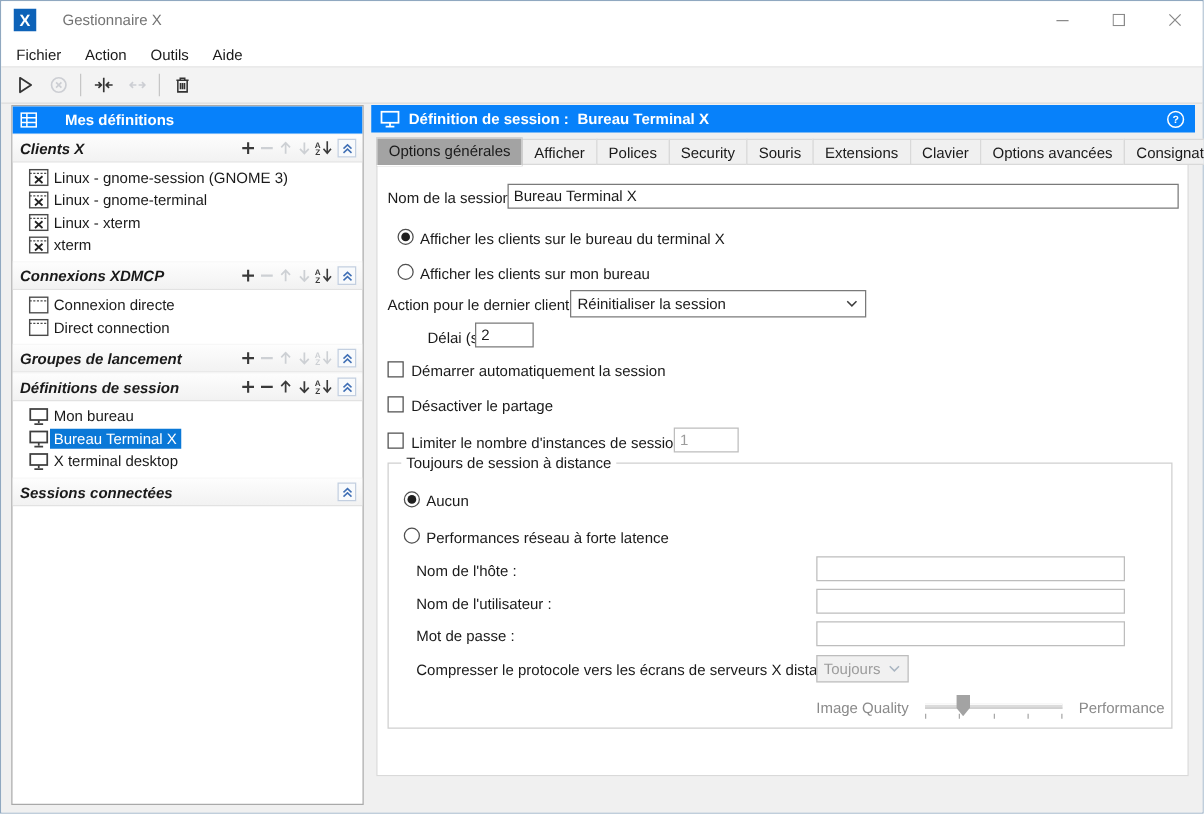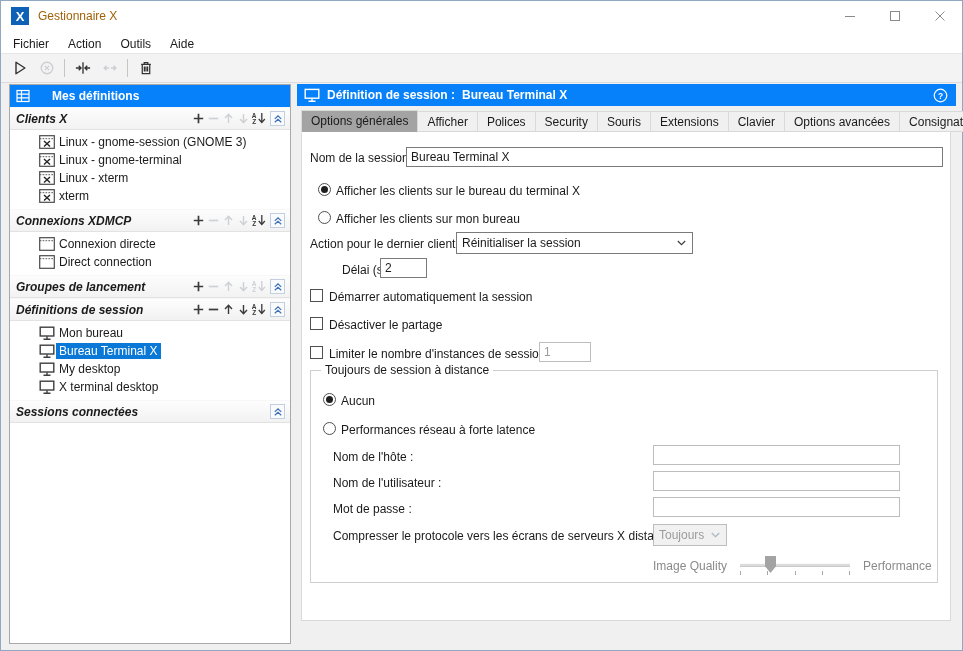--- a/index.html
+++ b/index.html
@@ -11,21 +11,21 @@
     --dis:#9c9c9c;
   }
   *{box-sizing:border-box;}
   html,body{margin:0;padding:0;}
   body{width:963px;height:651px;font-family:"Liberation Sans",sans-serif;font-size:12px;color:var(--txt);background:#fff;overflow:hidden;}
   .window{position:relative;width:963px;height:651px;border:1px solid #90a8c0;background:#fff;}
 
   
   .titlebar{height:30px;display:flex;align-items:center;background:#fff;}
   .app-logo{width:18px;height:18px;margin-left:10px;background:#0d62b8;color:#fff;font-weight:bold;font-size:13px;display:flex;align-items:center;justify-content:center;flex:none;}
-  .app-title{margin-left:9px;color:#a16207;}
+  .app-title{margin-left:21px;color:#737373;}
   .win-controls{margin-left:auto;display:flex;height:30px;}
   .win-btn{width:45px;height:30px;display:flex;align-items:center;justify-content:center;color:#8a8a8a;}
 
   
   .menubar{height:22px;display:flex;align-items:flex-end;padding-left:9px;gap:13px;background:#fff;}
   .menu-item{padding:2px 3px;color:#1a1a1a;}
 
   
   .toolbar{height:29px;background:#f3f3f3;border-top:1px solid #e6e6e6;display:flex;align-items:center;padding-left:5px;}
   .tb-btn{width:27px;height:25px;display:flex;align-items:center;justify-content:center;color:#333;}
@@ -37,21 +37,21 @@
 
   
   .left-panel{position:absolute;left:8px;top:1px;width:282px;height:560px;background:#fff;border:1px solid var(--border-dark);overflow:hidden;}
   .panel-header{height:22px;background:var(--blue);color:#fff;font-weight:bold;display:flex;align-items:center;gap:22px;padding-left:6px;}
   .section-header{height:23px;display:flex;align-items:center;padding:0 5px 0 6px;background:linear-gradient(#fdfdfd,#f2f2f2);border-bottom:1px solid #e2e2e2;border-top:1px solid #f7f7f7;}
   .section-title{font-weight:bold;font-style:italic;flex:1;white-space:nowrap;}
   .tool{width:15px;height:17px;display:flex;align-items:center;justify-content:center;color:#3a3a3a;flex:none;}
   .tool.disabled{color:#cdd0d4;}
   .collapse-btn{width:15px;height:15px;border:1px solid #c3cfe0;background:#f8fafc;display:flex;align-items:center;justify-content:center;margin-left:4px;flex:none;}
   .items{padding:3px 0 4px;}
-  .item{height:18px;display:flex;align-items:center;padding-left:29px;}
+  .item{height:18px;display:flex;align-items:center;padding-left:13px;}
   .item-icon{width:16px;height:15px;flex:none;display:flex;align-items:center;margin-right:1px;}
   .item .label{padding:1px 3px;white-space:nowrap;}
   .item.selected .label{background:var(--sel);color:#fff;}
 
   
   .right-panel{position:absolute;left:296px;top:1px;width:659px;height:562px;}
   .rp-header{height:22px;background:var(--blue);color:#fff;font-weight:bold;display:flex;align-items:center;gap:7px;padding:0 8px 0 7px;}
   .rp-help{margin-left:auto;display:flex;align-items:center;}
   .tab-strip{position:absolute;left:4px;top:25px;height:23px;display:flex;align-items:flex-end;}
   .tab{height:21px;line-height:20px;padding:0 9px;background:#f0f0f0;border:1px solid var(--border-light);margin-left:-1px;white-space:nowrap;position:relative;z-index:1;}
@@ -376,29 +376,20 @@
               </span>
               <span class="label">Bureau Terminal X</span>
             </div>
             <div class="item">
               <span class="item-icon">
                 <svg width="16" height="15" viewBox="0 0 16 15" fill="none" stroke="#3f3f3f" stroke-width="1.4">
                   <rect x="1.2" y="1.2" width="13.6" height="8.8" fill="#fff"></rect>
                   <path d="M8 10.2v2.2M4.5 13.2h7"></path>
                 </svg>
               </span>
-              <span class="label">My desktop</span>
-            </div>
-            <div class="item">
-              <span class="item-icon">
-                <svg width="16" height="15" viewBox="0 0 16 15" fill="none" stroke="#3f3f3f" stroke-width="1.4">
-                  <rect x="1.2" y="1.2" width="13.6" height="8.8" fill="#fff"></rect>
-                  <path d="M8 10.2v2.2M4.5 13.2h7"></path>
-                </svg>
-              </span>
               <span class="label">X terminal desktop</span>
             </div>
           </div>
           <div class="section-header">
             <span class="section-title">Sessions connectées</span>
             <span class="collapse-btn">
               <svg width="10" height="10" viewBox="0 0 10 10" stroke="#3f6fb5" stroke-width="1.2" fill="none">
                 <path d="M1.8 4.9 5 1.9 8.2 4.9M1.8 8.3 5 5.3 8.2 8.3"></path>
               </svg>
             </span>

